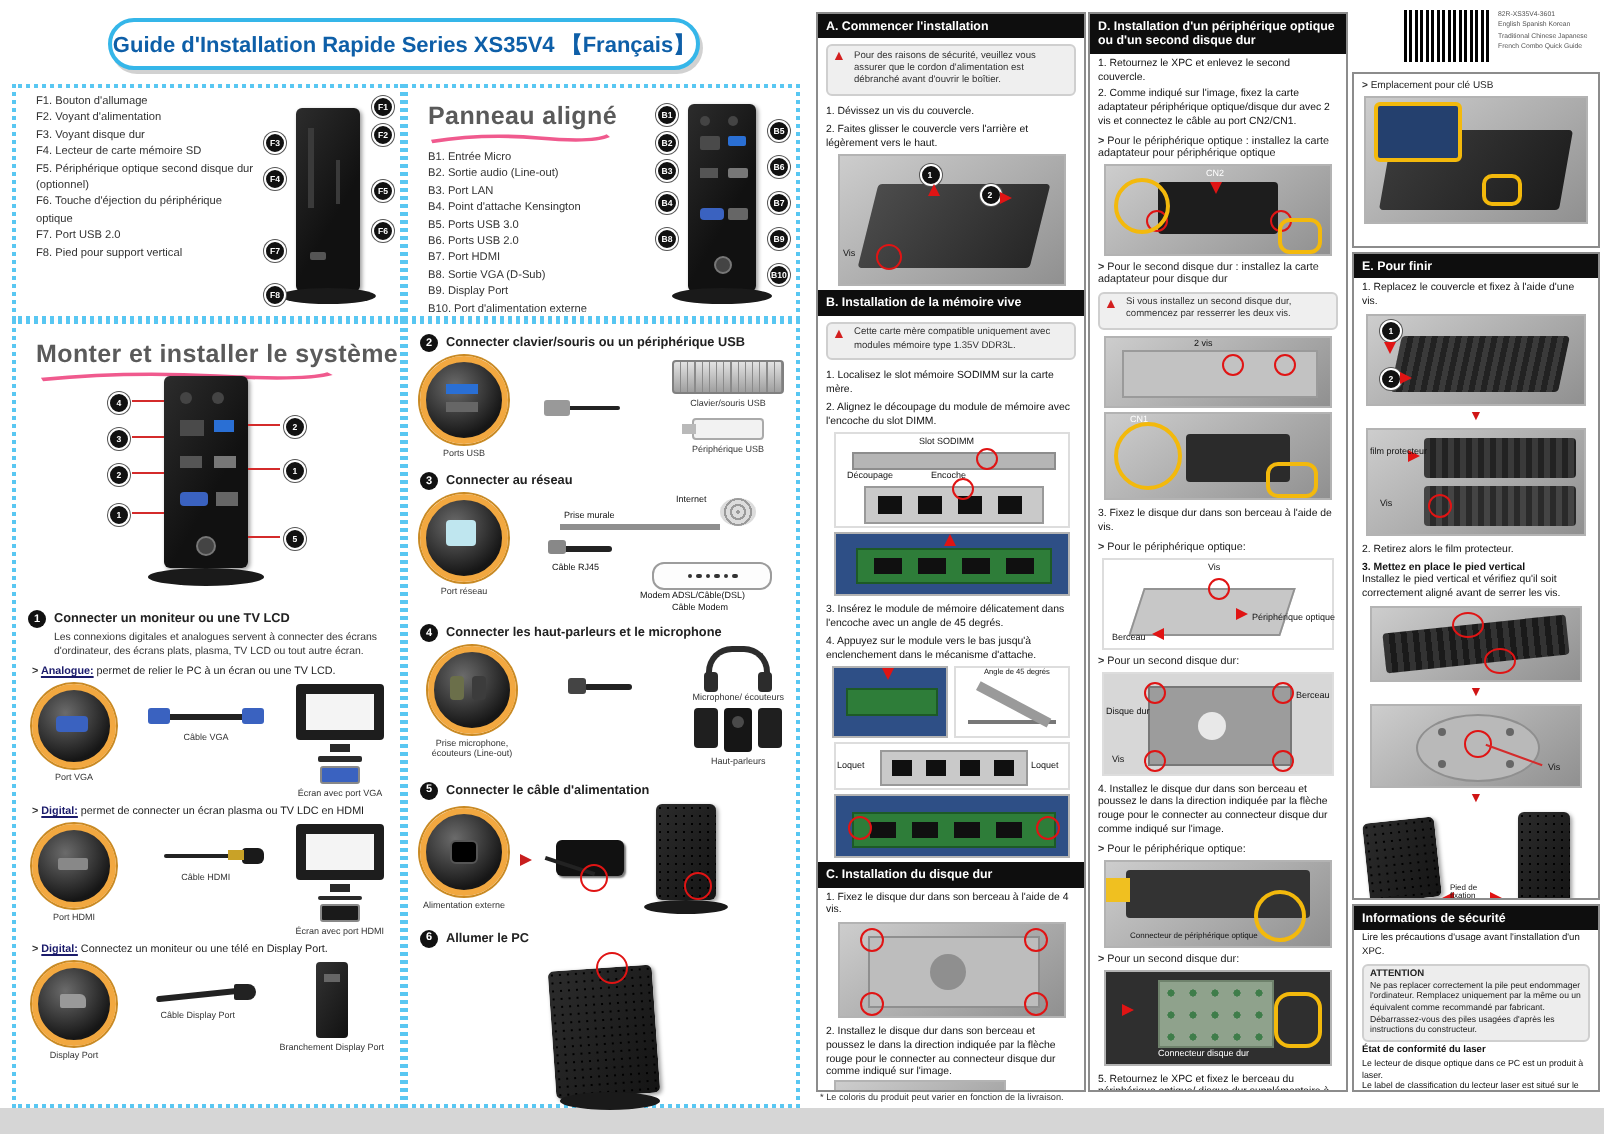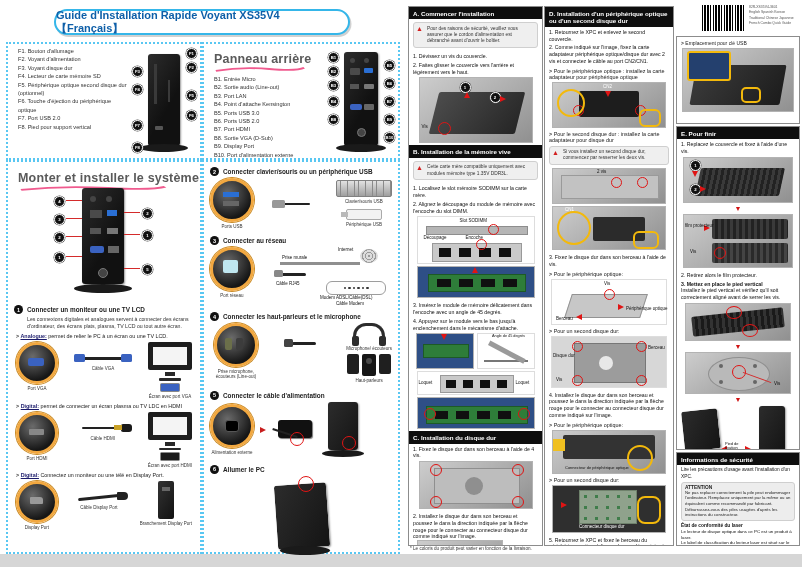--- a/index.html
+++ b/index.html
@@ -55,21 +55,21 @@
   .cap{font-size:4.5px;text-align:center;color:#333;line-height:1.15}
 </style>
 </head>
 <body>
 
 <div class="sheet">
 
   <div class="abs" style="left:0;top:0;width:402px;height:554px">
 
     <div class="abs" style="left:54px;top:9px;width:292px;height:22px;border:2px solid #35b6e9;border-radius:13px;background:#fff;box-shadow:1.5px 2px 0 rgba(0,0,0,.18);display:flex;align-items:center;justify-content:center">
-      <span style="font-size:11px;font-weight:bold;color:#0e5fa8">Guide d'Installation Rapide Voyant XS35V4 【Français】</span>
+      <span style="font-size:11px;font-weight:bold;color:#0e5fa8">Guide d'Installation Rapide Series XS35V4 【Français】</span>
     </div>
 
     <div class="dash abs" style="left:6px;top:42px;width:192px;height:114px">
       <div class="plist" style="padding:3px 0 0 10px;width:112px">
         <div>F1. Bouton d'allumage</div>
         <div>F2. Voyant d'alimentation</div>
         <div>F3. Voyant disque dur</div>
         <div>F4. Lecteur de carte mémoire SD</div>
         <div>F5. Périphérique optique second disque dur (optionnel)</div>
         <div>F6. Touche d'éjection du périphérique optique</div>
@@ -87,21 +87,21 @@
       <span class="bdg" style="left:124px;top:76px">F7</span>
       <span class="bdg" style="left:124px;top:98px">F8</span>
       <span class="bdg" style="left:178px;top:4px">F1</span>
       <span class="bdg" style="left:178px;top:18px">F2</span>
       <span class="bdg" style="left:178px;top:46px">F5</span>
       <span class="bdg" style="left:178px;top:66px">F6</span>
     </div>
 
     <div class="dash abs" style="left:202px;top:42px;width:194px;height:114px">
       <div style="padding:5px 0 0 10px">
-        <span class="h1">Panneau arrière</span>
+        <span class="h1">Panneau aligné</span>
         <svg class="sw" viewBox="0 0 100 10" preserveAspectRatio="none">
             <path d="M2 8 Q30 1 60 5 T 98 3" stroke="#f05a8e" stroke-width="3" fill="none"></path>
           </svg>
       </div>
       <div class="plist" style="padding:3px 0 0 10px;width:112px">
         <div>B1. Entrée Micro</div>
         <div>B2. Sortie audio (Line-out)</div>
         <div>B3. Port LAN</div>
         <div>B4. Point d'attache Kensington</div>
         <div>B5. Ports USB 3.0</div>

